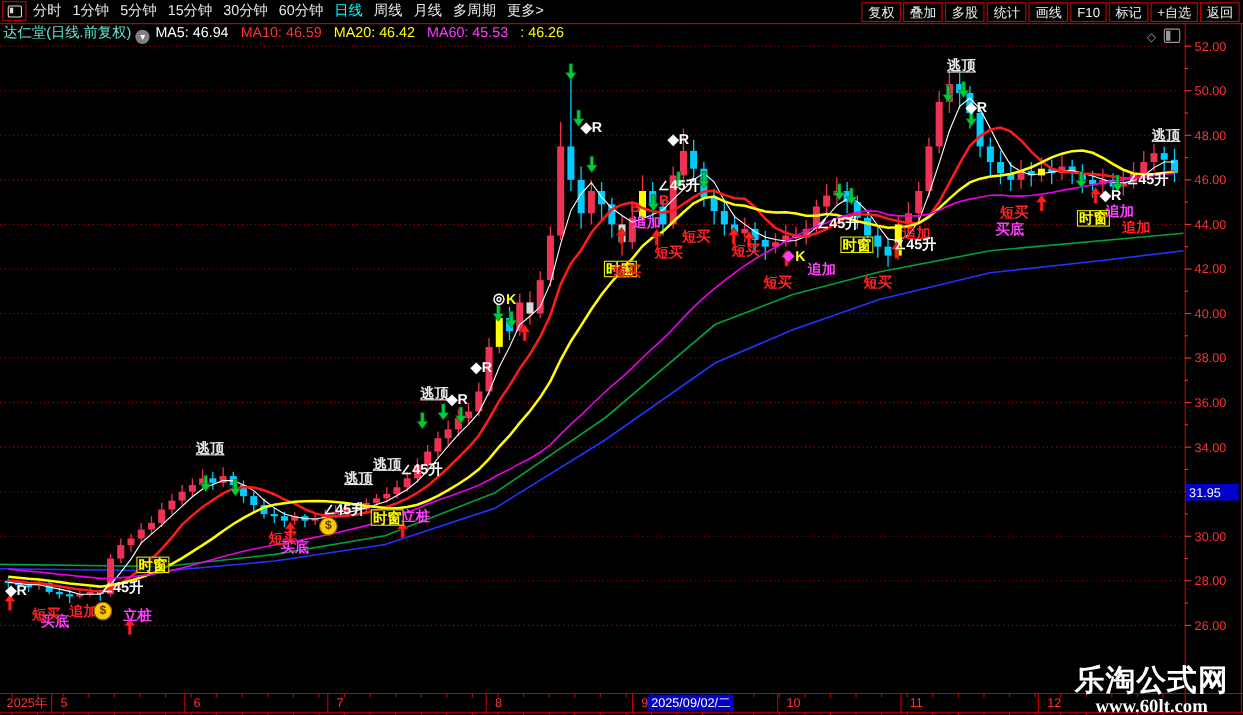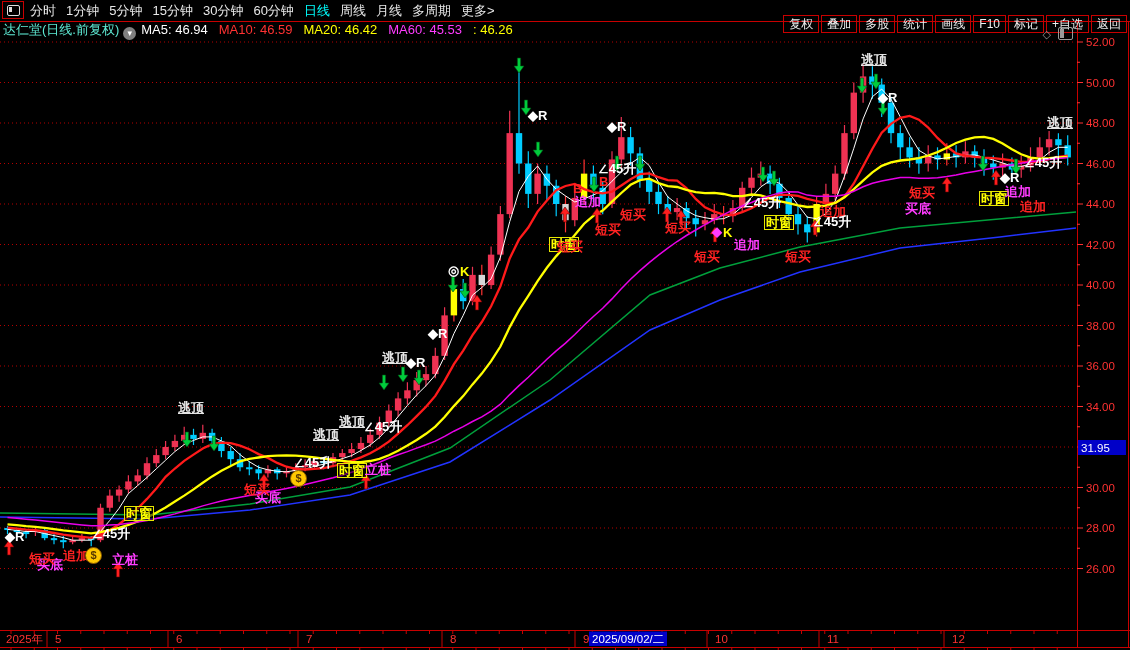--- a/index.html
+++ b/index.html
@@ -8,21 +8,21 @@
   
   .toolbar{position:absolute;top:0;left:0;width:1130px;height:21px;
            border-bottom:1px solid #c80000;background:#000;z-index:6;}
   .win-btn{position:absolute;left:2px;top:1px;width:20px;height:16px;border:1px solid #c80000;
            display:flex;align-items:center;justify-content:center;cursor:pointer;}
   .win-glyph{width:11px;height:9px;border:1px solid #ddd;border-radius:2px;position:relative;}
   .win-glyph::after{content:"";position:absolute;left:1px;top:1px;width:3px;height:5px;background:#ddd;}
   .periods{position:absolute;left:30px;top:0;height:21px;line-height:20px;white-space:nowrap;}
   .periods span{color:#e8e8e8;font-size:13px;margin-right:10px;cursor:pointer;}
   .periods span.active{color:#00ffff;}
-  .tb-right{position:absolute;right:3px;top:14px;height:18px;white-space:nowrap;}
+  .tb-right{position:absolute;right:3px;top:2px;height:18px;white-space:nowrap;}
   .tb-right span{display:inline-block;border:1px solid #c80000;color:#f0f0f0;font-size:12px;
                  height:16px;line-height:16px;padding:0 5px;margin-left:2px;cursor:pointer;}
   
   .title-row{position:absolute;left:3px;top:23px;height:14px;line-height:14px;font-size:13px;
              z-index:6;white-space:nowrap;}
   .title-row .stock{color:#5eead4;}
   .chev{display:inline-block;width:13px;height:13px;border-radius:50%;background:#808080;
         color:#fff;text-align:center;line-height:12px;font-size:9px;vertical-align:-2px;
         margin:0 5px 0 4px;cursor:pointer;}
   .chev::after{content:"▾";}
@@ -578,13 +578,17 @@
       <div class="an c-white" style="left: 878px; top: 91px;">◆R</div>
       <div class="an c-white" style="left: 1000px; top: 171px;">◆R</div>
       <div class="an c-white" style="left: 448px; top: 264px;">◎</div>
       <div class="an c-yp" style="left: 460px; top: 265px;">K</div>
       <div class="an c-mag" style="left: 712px; top: 225px;">◆</div>
       <div class="an c-yp" style="left: 723px; top: 226px;">K</div>
       <div class="bag" style="left: 85px; top: 547px;">$</div>
       <div class="bag" style="left: 290px; top: 470px;">$</div>
     </div>
 
+  <div class="watermark">
+    <div class="wm1">乐淘公式网</div>
+    <div class="wm2">www.60lt.com</div>
+  </div>
 </div>
 
 </body></html>

